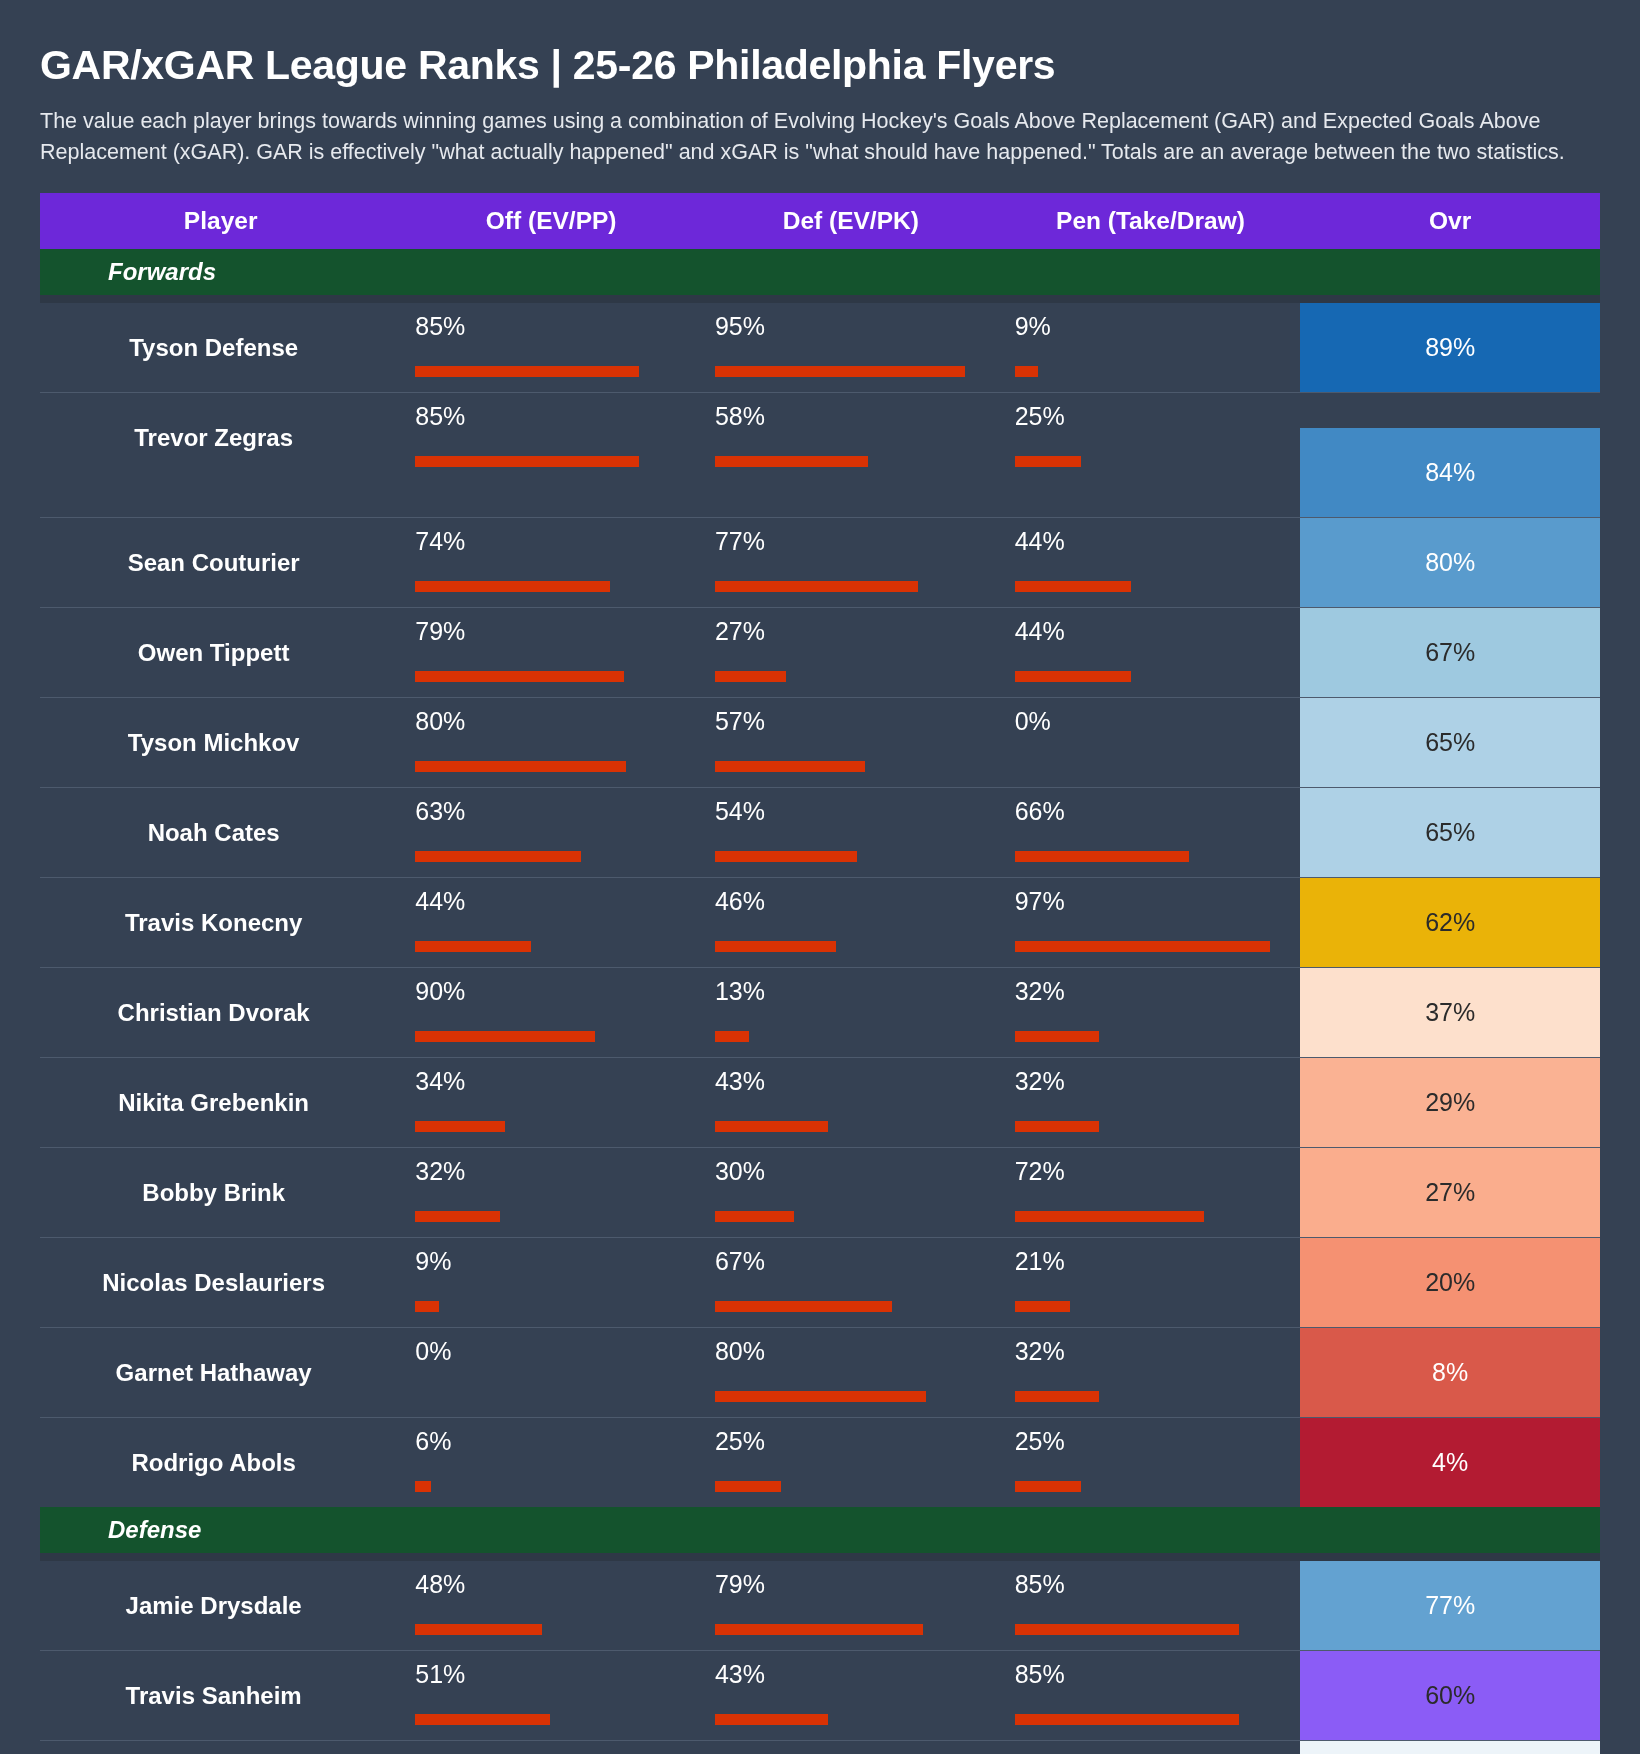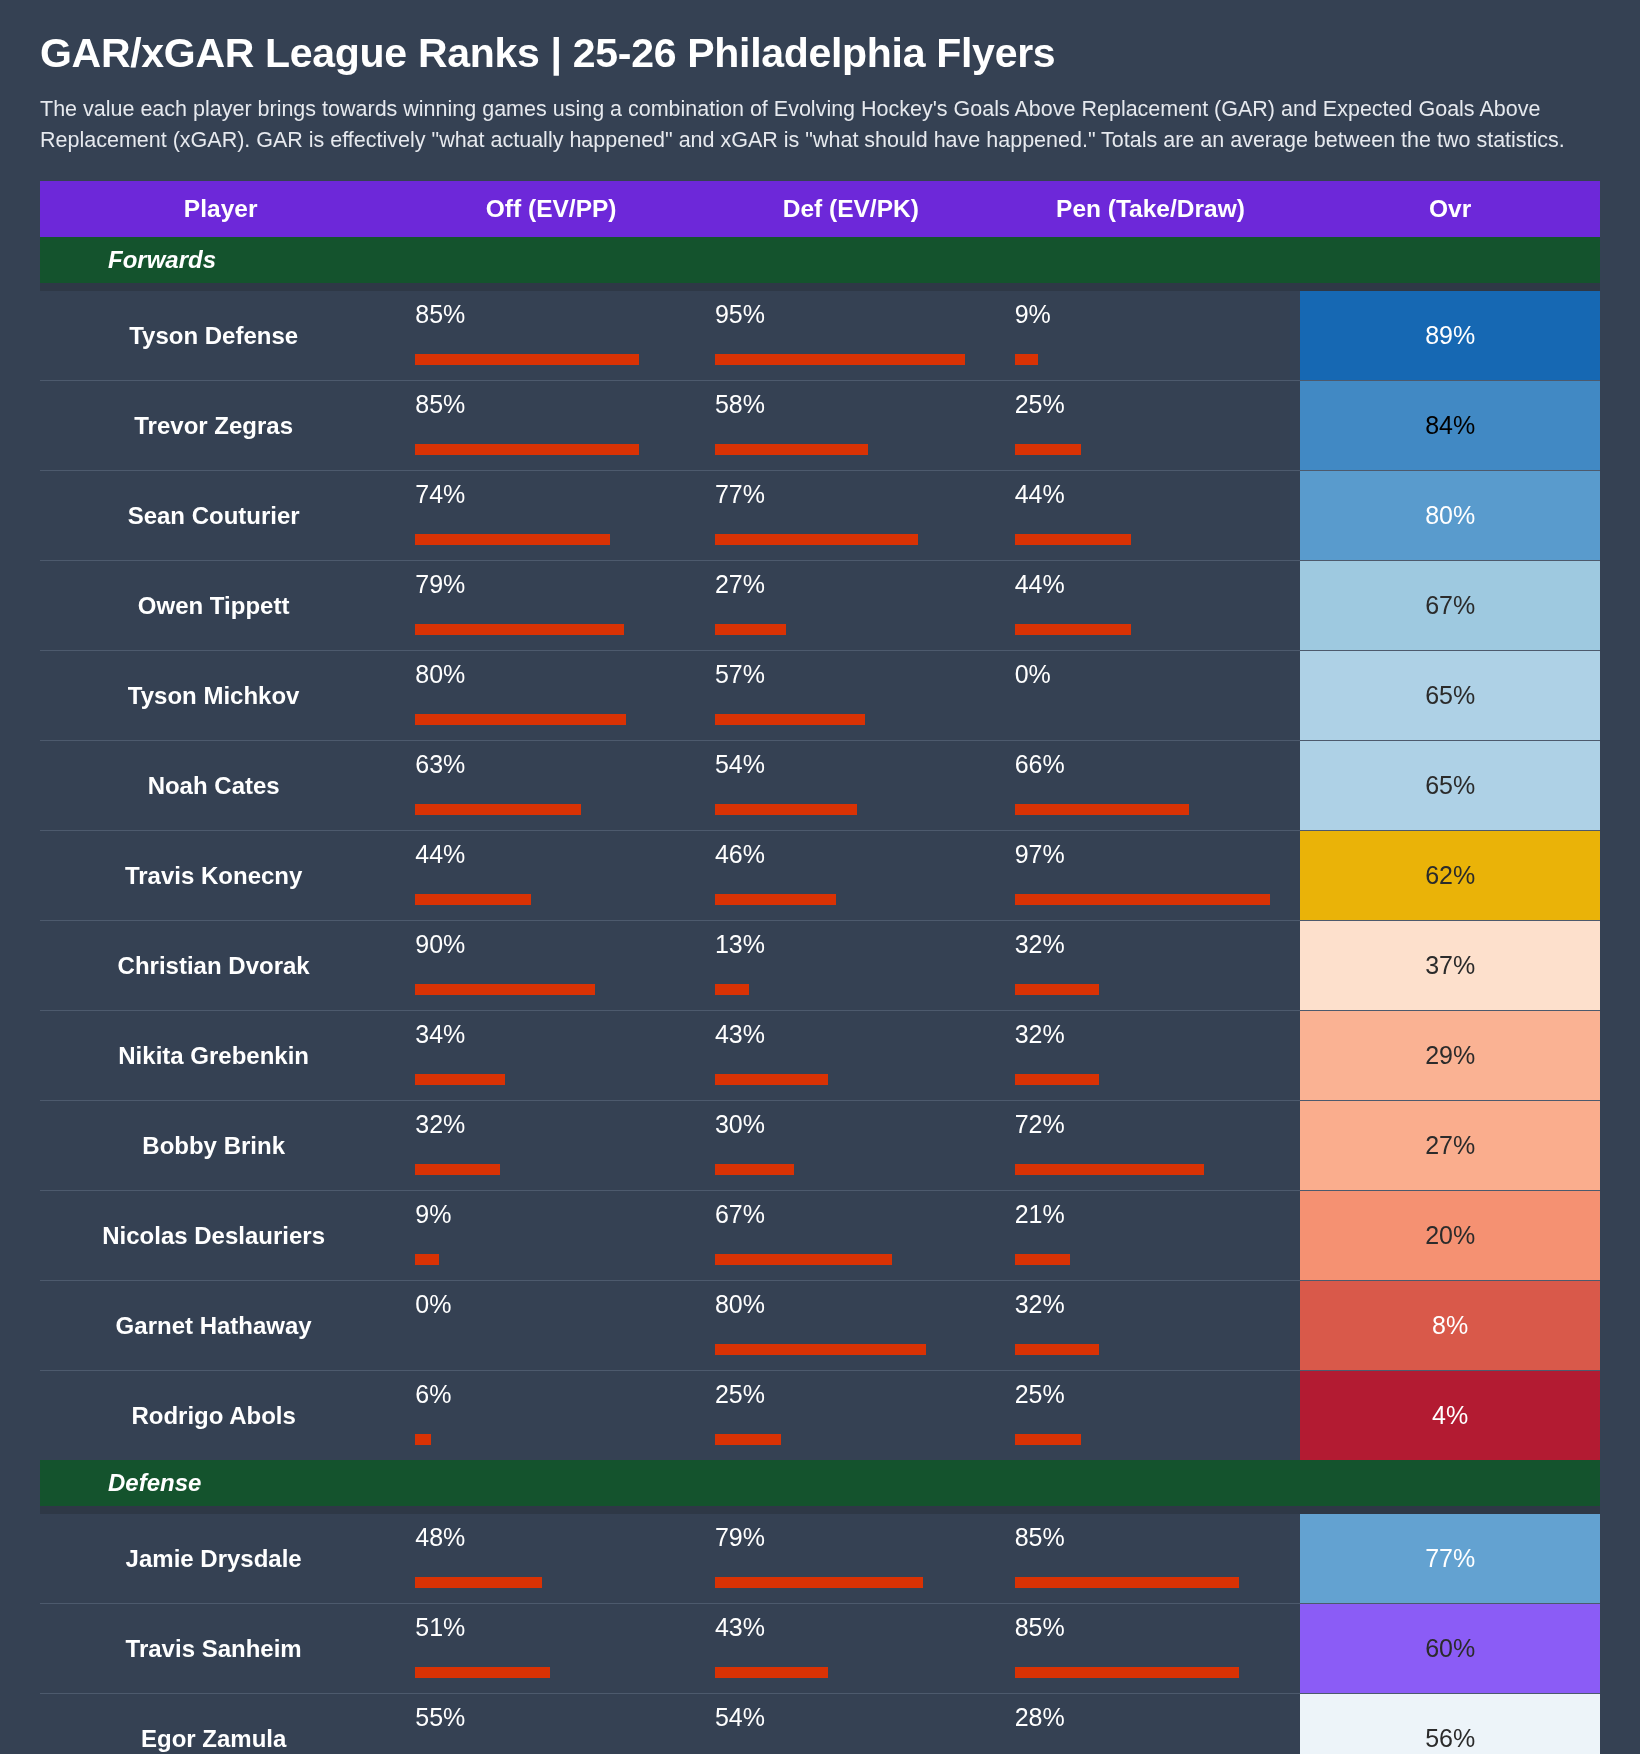--- a/index.html
+++ b/index.html
@@ -4,21 +4,21 @@
 <style>
   * { box-sizing: border-box; margin: 0; padding: 0; }
   html, body {
     width: 1640px;
     height: 1754px;
     background: #33415a;
     font-family: "Liberation Sans", sans-serif;
   }
   body { background: #354153; }
 
-  .page { width: 1640px; height: 1754px; position: relative; padding: 0 40px; }
+  .page { width: 1640px; height: 1754px; position: relative; padding: 12px 40px; }
 
   
   .title {
     font-size: 41px;
     font-weight: bold;
     color: #ffffff;
     letter-spacing: -0.3px;
     padding-top: 30px;
     line-height: 1.15;
   }
@@ -197,21 +197,21 @@
           </td>
           <td>
             <div class="statcell">
               <span class="statval">25%</span>
               <div class="bartrack">
                 <div class="bar" style="width: 25%;"></div>
               </div>
             </div>
           </td>
           <td>
-            <div class="ovrcell" style="background: rgb(65, 137, 196); color: #000000;">84%</div>
+            <div class="ovrcell" style="background: rgb(65, 137, 196); color: #ffffff; margin-top: 35px;">84%</div>
           </td>
         </tr>
         <tr class="prow">
           <td>
             <div class="pname">Sean Couturier</div>
           </td>
           <td>
             <div class="statcell">
               <span class="statval">74%</span>
               <div class="bartrack">

